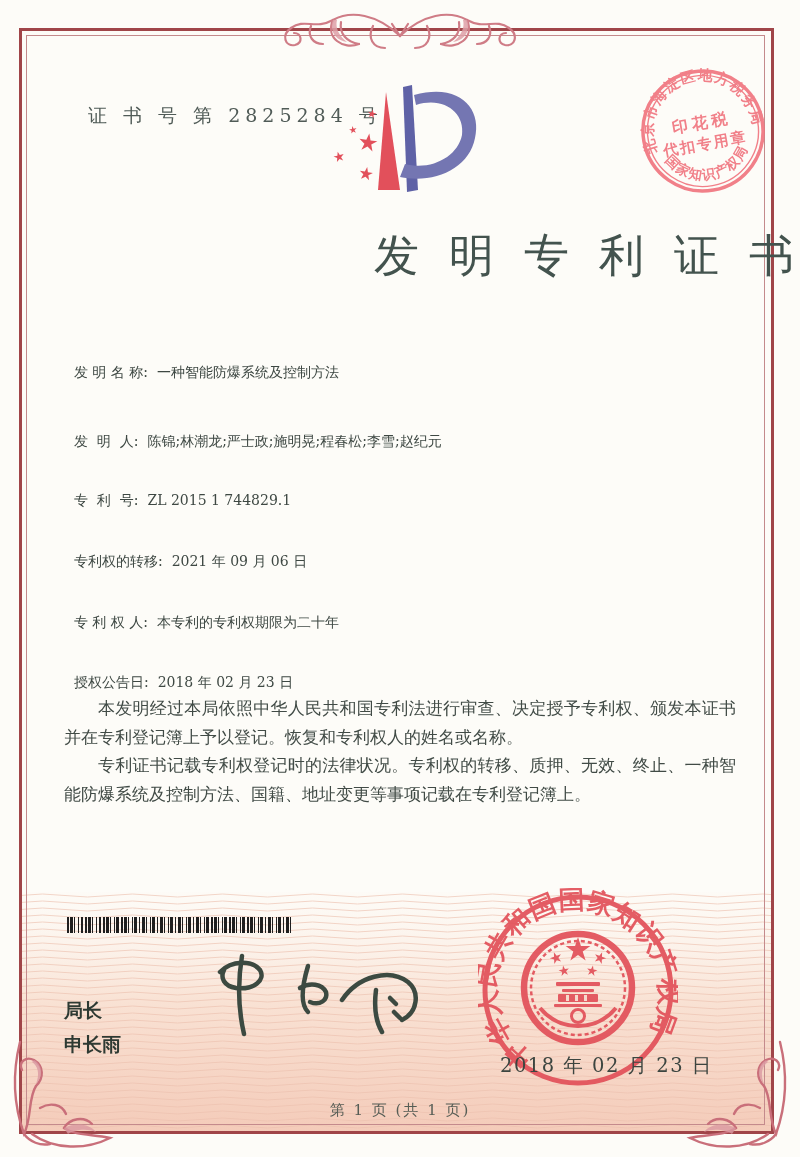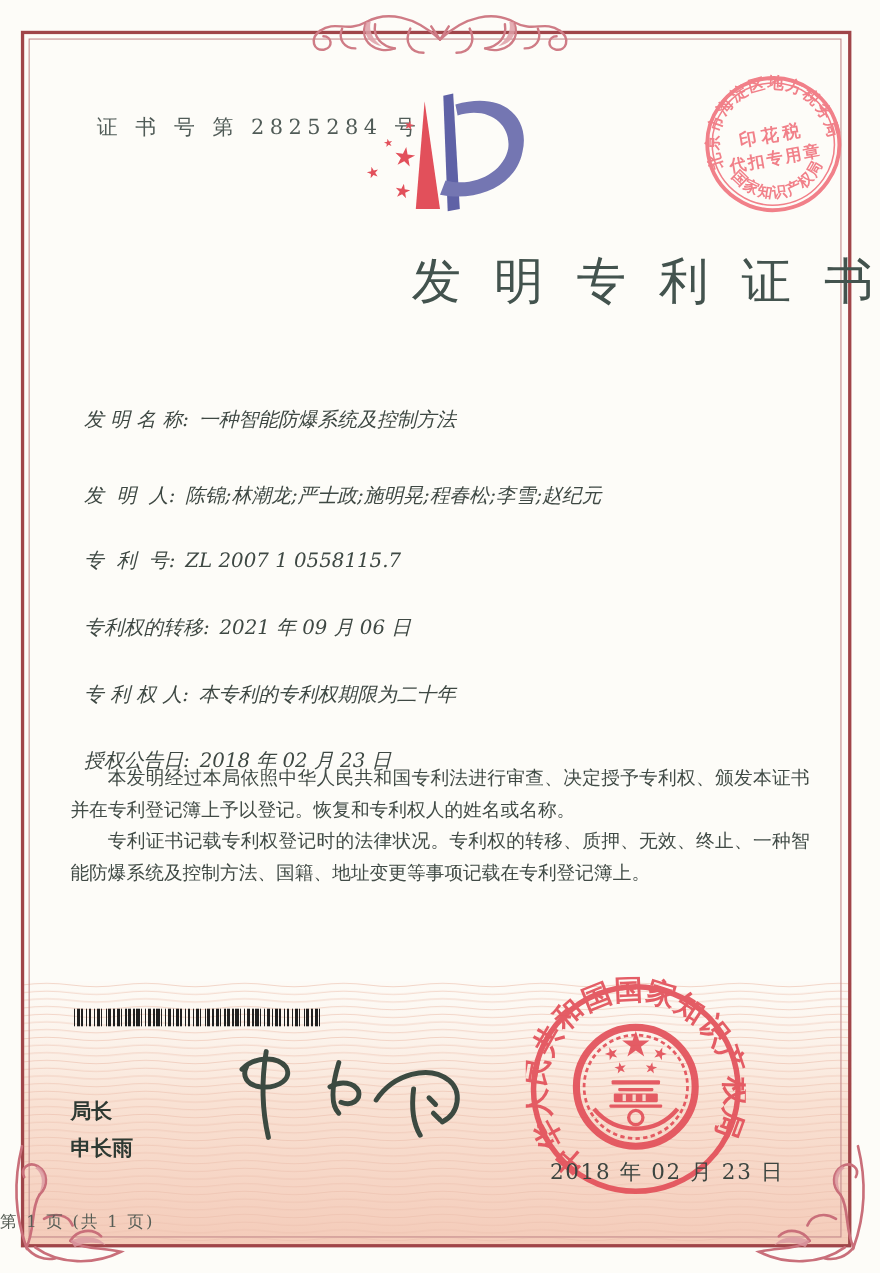--- a/index.html
+++ b/index.html
@@ -12,37 +12,37 @@
   
   .waves{left:20px;top:892px;width:754px;height:241px;z-index:1;}
   
   .frame{left:19px;top:28px;width:749px;height:1100px;border:3px solid #a04549;z-index:2;}
   .frame-inner{left:26px;top:35px;width:737px;height:1088px;border:1px solid #c48a8c;z-index:2;}
   .orn{z-index:3;}
   .content{z-index:5;}
   .cert-no{left:88px;top:103px;font-size:19px;letter-spacing:5px;color:#505b57;z-index:5;}
   .title{left:0;width:800px;top:226px;text-align:right;font-size:45px;font-weight:500;
          color:#43534e;letter-spacing:30px;text-indent:30px;margin:0;z-index:5;padding-left:24px;}
-  .frow{left:65px;width:680px;font-size:18px;color:#3e4843;z-index:5;white-space:pre;font-style:italic;}
+  .frow{left:65px;width:680px;font-size:14px;color:#3e4843;z-index:5;white-space:pre;}
   .frow .fvalue{margin-left:9px;}
   .paras{left:64px;top:694px;width:672px;z-index:5;}
   .paras p{margin:0;font-size:17px;line-height:28.5px;color:#414b46;text-align:justify;text-indent:2em;}
   .barcode{left:67px;top:917px;width:224px;height:16px;z-index:5;
     background:repeating-linear-gradient(90deg,
       #1f1f1f 0,#1f1f1f 1.5px,transparent 1.5px,transparent 3px,
       #1f1f1f 3px,#1f1f1f 6px,transparent 6px,transparent 7px,
       #1f1f1f 7px,#1f1f1f 8px,transparent 8px,transparent 11px,
       #1f1f1f 11px,#1f1f1f 12px,transparent 12px,transparent 13.5px,
       #1f1f1f 13.5px,#1f1f1f 16px,transparent 16px,transparent 18px);}
   .director{left:64px;top:981px;z-index:6;font-family:"DejaVu Sans","Liberation Sans",sans-serif;
             color:#2e3a33;font-size:19px;font-weight:600;line-height:34px;margin-top:12px;}
   .sig{left:190px;top:938px;z-index:6;}
   .sealwrap{left:478px;top:888px;z-index:5;}
   .seal-date{left:500px;top:1052px;z-index:7;font-size:19.5px;color:#3c4540;letter-spacing:1.5px;}
-  .footer{left:0;width:800px;top:1101px;font-size:15px;color:#565d55;z-index:6;letter-spacing:2px;}
+  .footer{left:0;width:800px;top:1101px;text-align:center;font-size:15px;color:#565d55;z-index:6;letter-spacing:2px;}
   .stampwrap{left:628px;top:56px;z-index:5;opacity:.9;}
   .logowrap{left:322px;top:80px;z-index:5;}
 </style>
 </head>
 <body>
 
 <svg class="abs waves" width="754" height="241">
   <defs>
     <linearGradient id="pinkfade" x1="0" y1="0" x2="0" y2="1">
       <stop offset="0" stop-color="#fdf4ec" stop-opacity="0.15"></stop>
@@ -150,21 +150,21 @@
 
 <h1 class="abs title content">发明专利证书</h1>
 
 <div class="abs frow" style="top:348px;">
   <span class="flabel">发 明 名 称:</span><span class="fvalue">一种智能防爆系统及控制方法</span>
 </div>
 <div class="abs frow" style="top:417px;">
   <span class="flabel">发  明  人:</span><span class="fvalue">陈锦;林潮龙;严士政;施明晃;程春松;李雪;赵纪元</span>
 </div>
 <div class="abs frow" style="top:476px;">
-  <span class="flabel">专  利  号:</span><span class="fvalue">ZL 2007 1 0558115.7</span>
+  <span class="flabel">专  利  号:</span><span class="fvalue">ZL 2015 1 744829.1</span>
 </div>
 <div class="abs frow" style="top:537px;">
   <span class="flabel">专利权的转移:</span><span class="fvalue">2021 年 09 月 06 日</span>
 </div>
 <div class="abs frow" style="top:598px;">
   <span class="flabel">专 利 权 人:</span><span class="fvalue">本专利的专利权期限为二十年</span>
 </div>
 <div class="abs frow" style="top:658px;">
   <span class="flabel">授权公告日:</span><span class="fvalue">2018 年 02 月 23 日</span>
 </div>

